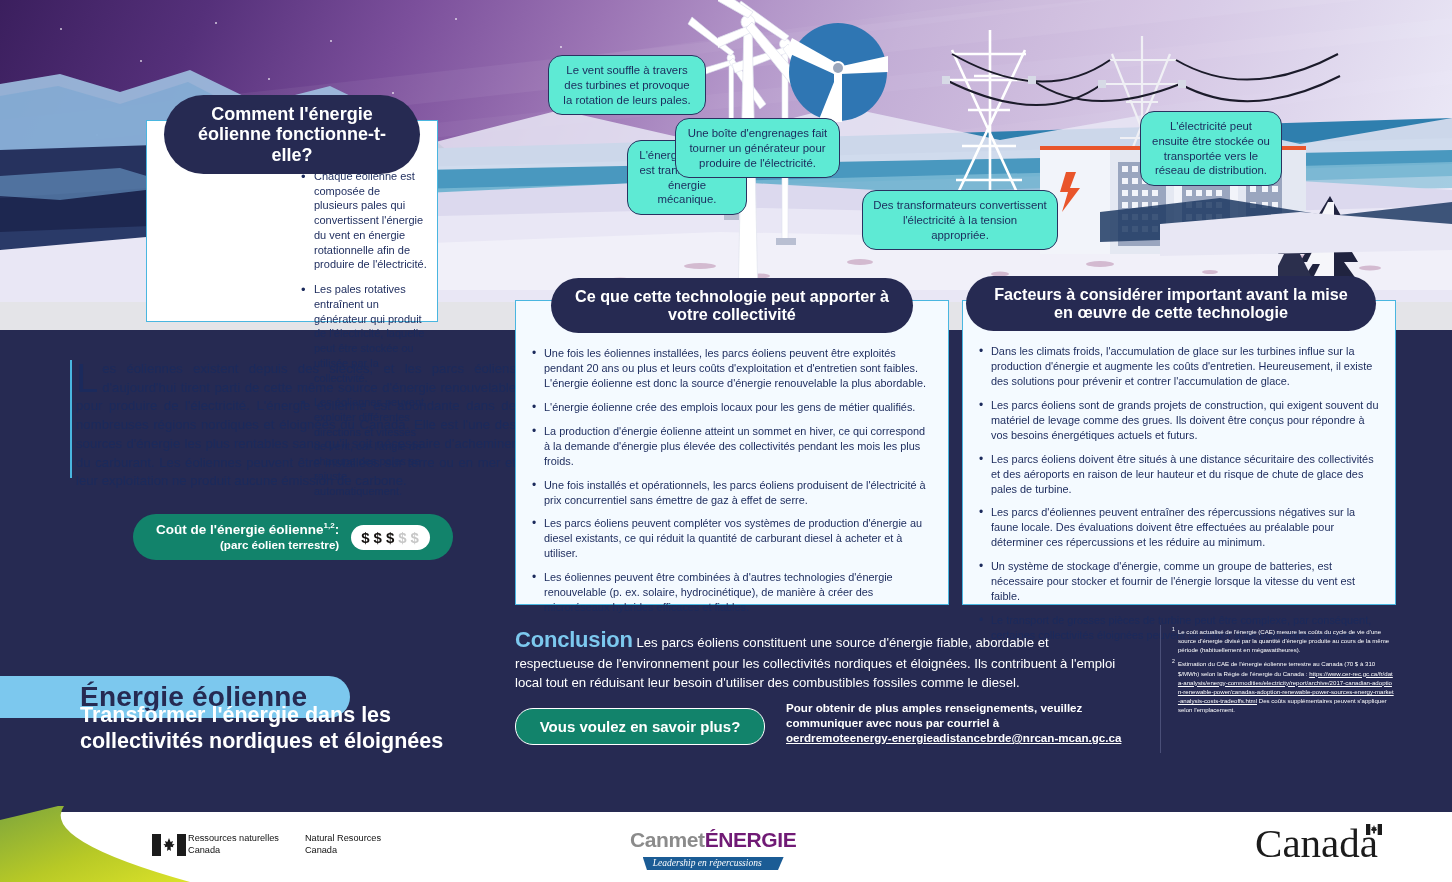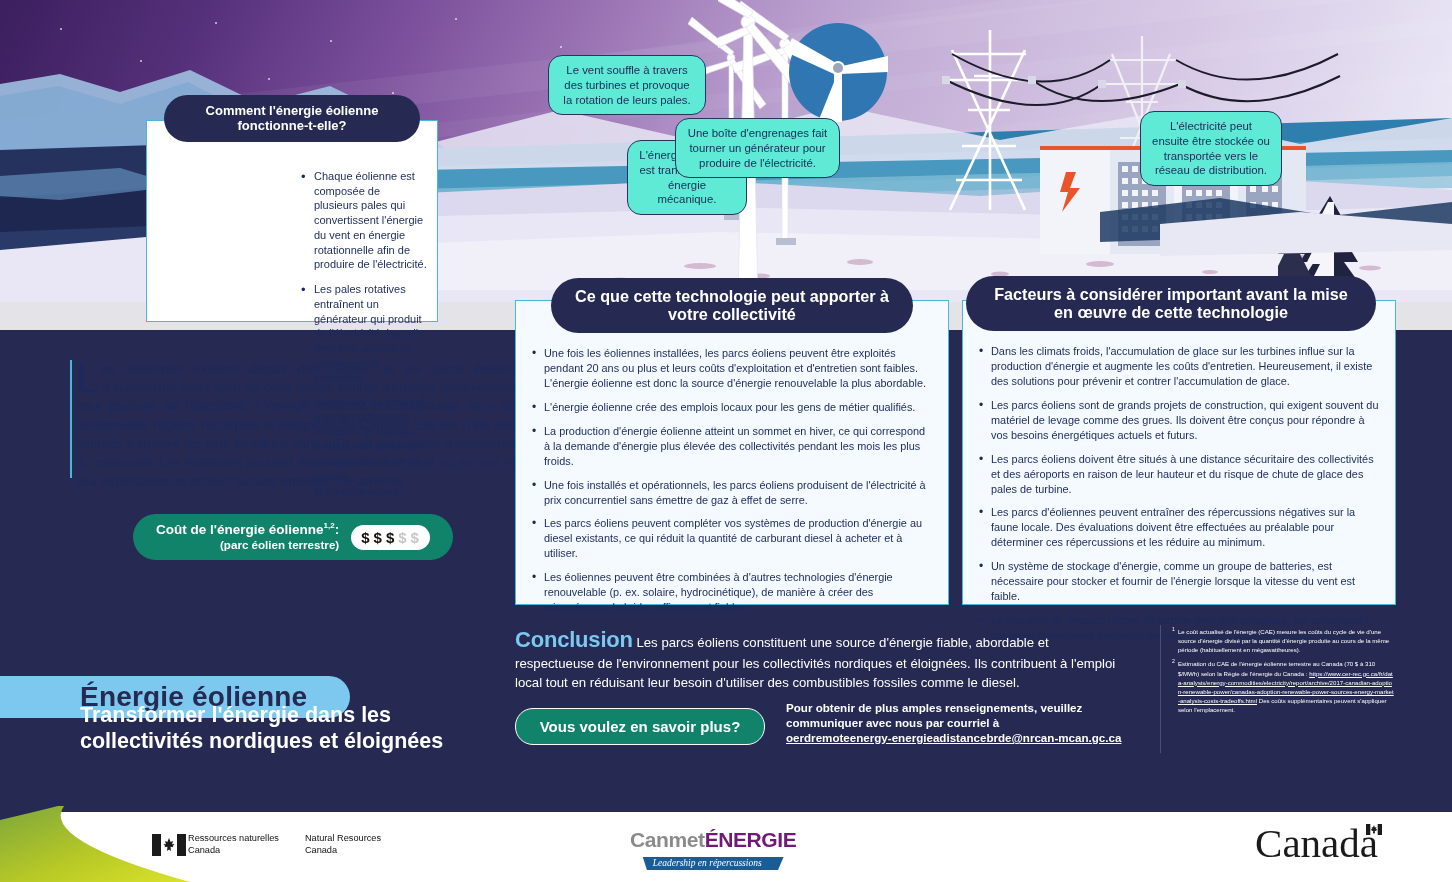--- a/index.html
+++ b/index.html
@@ -57,21 +57,21 @@
   
   .how-card{
     position:absolute; left:146px; top:120px; width:292px; height:202px;
     background:#ffffff;
     border:1px solid #49b6e0;
     box-sizing:border-box;
     z-index:6;
   }
   .how-head{
     position:absolute; left:164px; top:95px; width:256px;
-    font-size:13px;
+    font-size:18px;
     z-index:7;
   }
   .how-list{
     position:absolute; left:152px; top:48px; right:10px;
     margin:0; padding:0; list-style:none;
     color:#1b2a5c;
   }
   .how-list li{
     position:relative;
     font-size:11px; line-height:1.34;
@@ -486,20 +486,21 @@
       <path d="M60,52 L200,40 L352,52 L352,78 L60,84 Z" fill="#e8e7f4"></path>
     </svg>
   </div>
 
   <div class="callout" style="left:548px; top:55px; width:158px;">Le vent souffle à travers des turbines et provoque la rotation de leurs pales.</div>
 
   <div class="callout" style="left:627px; top:140px; width:120px;">L'énergie cinétique est transformée en énergie mécanique.</div>
 
   <div class="callout" style="left:675px; top:118px; width:165px;">Une boîte d'engrenages fait tourner un générateur pour produire de l'électricité.</div>
 
+  <div class="callout" style="left:862px; top:190px; width:196px;">Des transformateurs convertissent l'électricité à la tension appropriée.</div>
 
   <div class="callout" style="left:1140px; top:111px; width:142px;">L'électricité peut ensuite être stockée ou transportée vers le réseau de distribution.</div>
 
   <div class="how-card">
     <ul class="how-list">
       <li>Chaque éolienne est composée de plusieurs pales qui convertissent l'énergie du vent en énergie rotationnelle afin de produire de l'électricité.</li>
       <li>Les pales rotatives entraînent un générateur qui produit de l'électricité, laquelle peut être stockée ou utilisée par la collectivité.</li>
       <li>Les éoliennes peuvent exploiter différentes directions et vitesses de vent, car l'angle de chacune des pales se rajuste automatiquement.</li>
     </ul>
   </div>

